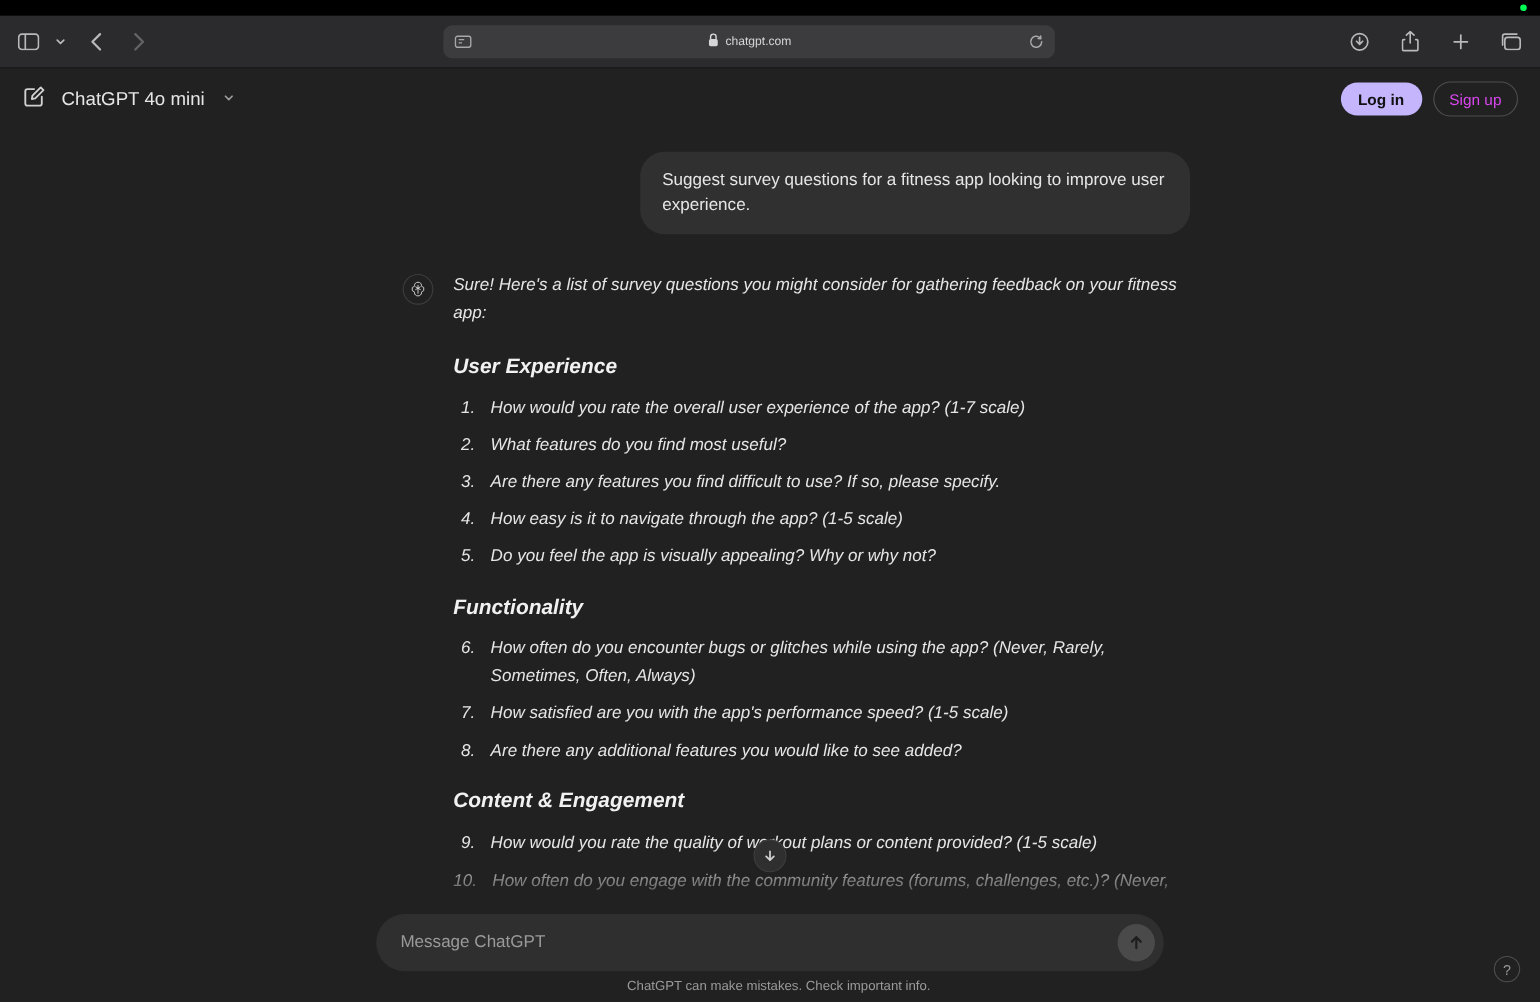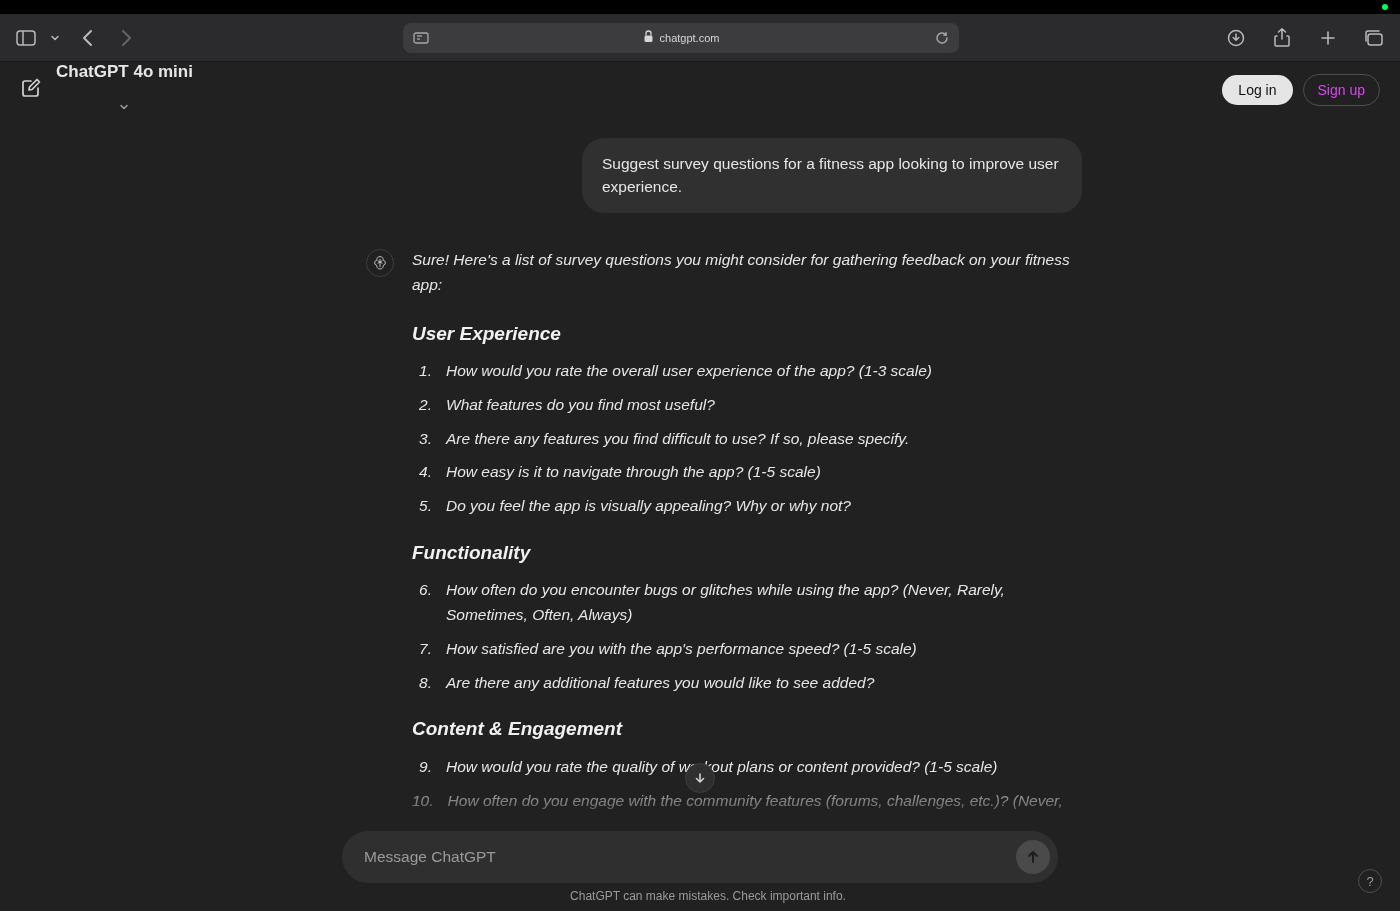--- a/index.html
+++ b/index.html
@@ -28,24 +28,24 @@
   .app {
     position: relative; width: 100%; height: calc(911px - 14px - 48px);
     background: #212121; overflow: hidden;
   }
   .app-header {
     position: absolute; top: 0; left: 0; right: 0; height: 56px;
     display: flex; align-items: center; padding: 0 20px; gap: 14px;
     z-index: 5;
   }
   .compose-icon { color: #d0d0d0; }
-  .model-switch { display: flex; align-items: center; gap: 16px; color: #e6e6e6; font-size: 17px; font-weight: 700; cursor: pointer; flex-direction: column; }
+  .model-switch { display: flex; align-items: center; gap: 16px; color: #e6e6e6; font-size: 17px; font-weight: 400; cursor: pointer; }
   .model-switch .chev { color: #9a9a9a; }
   .header-right { margin-left: auto; display: flex; gap: 10px; align-items: center; }
-  .login-btn { background: #e5e5e5; color: #111; border: none; border-radius: 20px; padding: 7px 16px; font-size: 14px; font-weight: 400; cursor: pointer; text-align: center; }
+  .login-btn { background: #c4b5fd; color: #111; border: none; border-radius: 20px; padding: 7px 16px; font-size: 14px; font-weight: 700; cursor: pointer; text-align: center; }
   .signup-btn { background: transparent; color: #d946ef; border: 1px solid #4e4e4e; border-radius: 20px; padding: 7px 14px; font-size: 14px; font-weight: 500; cursor: pointer; }
 
   .chat-scroll {
     position: absolute; top: 0; left: 0; right: 0; bottom: 0;
     overflow: hidden;
     padding-top: 70px;
     padding-bottom: 100px;
     padding-left: 48px;
   }
   .chat-col {
@@ -240,21 +240,21 @@
             <path d="M20 4c4.5 0 8 3 8 7v2l5 3v7l-5 3v2c0 4-3.5 7-8 7s-8-3-8-7v-2l-5-3v-7l5-3v-2c0-4 3.5-7 8-7Z"></path>
             <path d="M14 14l12 7M26 14l-12 7M20 10v20"></path>
           </svg>
         </div>
         <div class="assistant-body" id="assistant-body">
             <p>Sure! Here's a list of survey questions you might consider for gathering feedback on your fitness app:</p>
             <h3>User Experience</h3>
             <ol>
               <li>
                 <span class="num">1.</span>
-                <span>How would you rate the overall user experience of the app? (1-3 scale)</span>
+                <span>How would you rate the overall user experience of the app? (1-7 scale)</span>
               </li>
               <li>
                 <span class="num">2.</span>
                 <span>What features do you find most useful?</span>
               </li>
               <li>
                 <span class="num">3.</span>
                 <span>Are there any features you find difficult to use? If so, please specify.</span>
               </li>
               <li>

